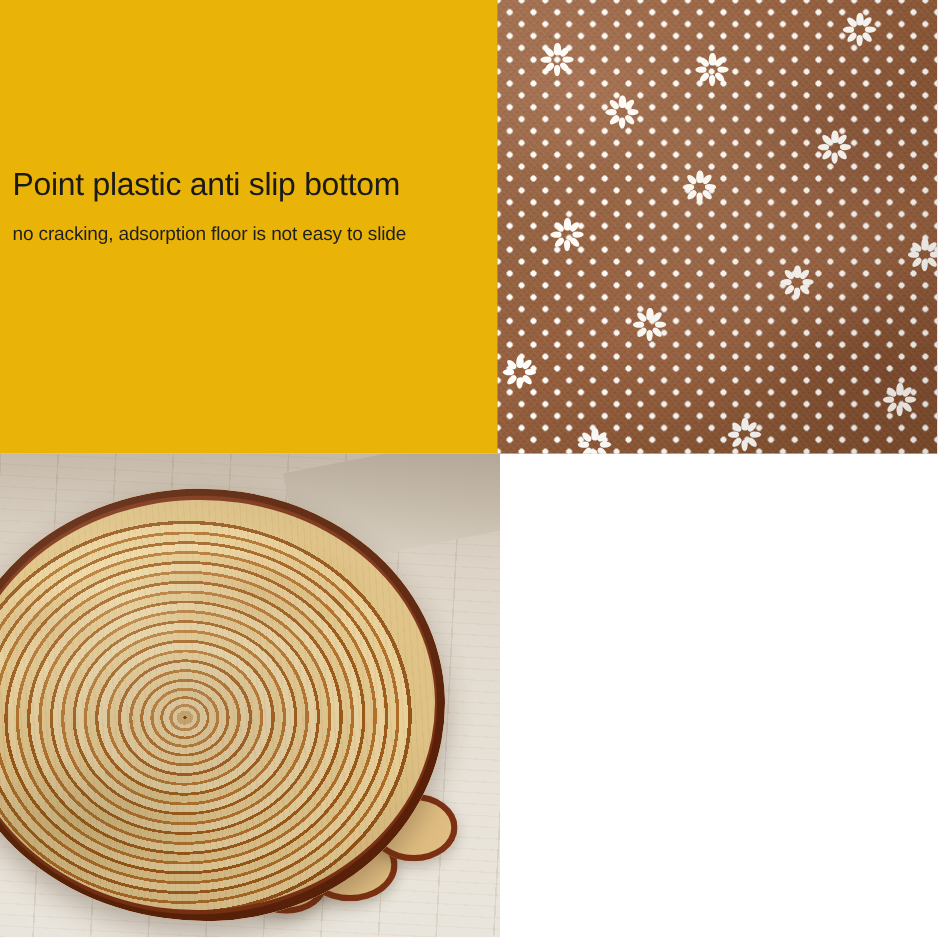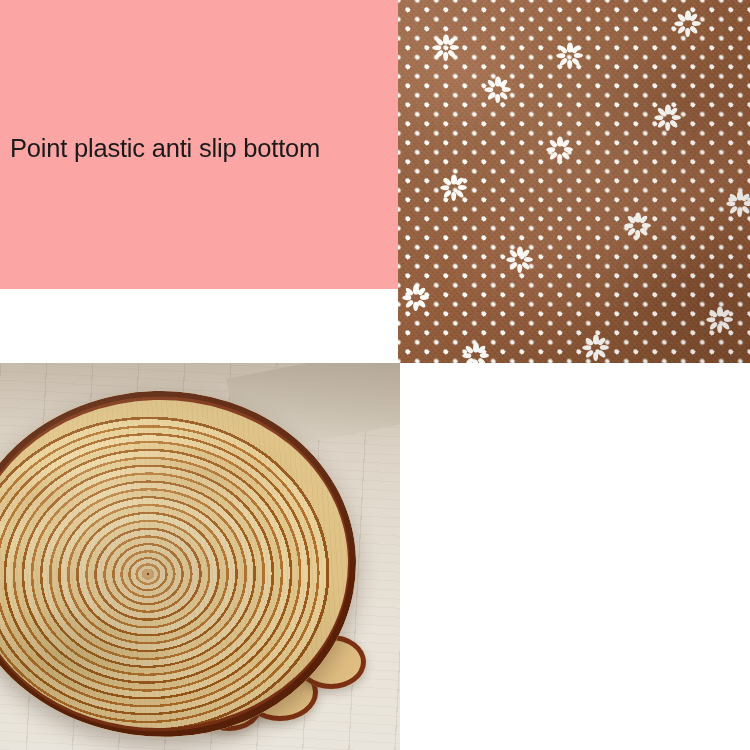--- a/index.html
+++ b/index.html
@@ -20,22 +20,22 @@
     height: 750px;
     background: #ffffff;
     overflow: hidden;
   }
 
   
   .panel { position: absolute; overflow: hidden; }
 
   
   #panel-top-left {
-    left: 0; top: 0; width: 400px; height: 289px;
-    background: #fca5a5;
+    left: 0; top: 0; width: 400px; height: 363px;
+    background: #eab308;
   }
   #panel-bottom-right {
     left: 400px; top: 363px; width: 350px; height: 387px;
     background: #ffffff;
   }
 
   .txt-heading {
     position: absolute;
     font-size: 25.5px;
     font-weight: 400;
@@ -249,20 +249,21 @@
   #lobe-c { left: 196px; top: 318px; width: 66px; height: 50px; }
 </style>
 </head>
 <body>
 
 <div id="page">
 
   <div class="panel" id="panel-top-left">
     <div class="txt-heading" id="heading-1">Point plastic anti slip bottom</div>
     <div class="txt-body" id="body-1">
+      <div>no cracking, adsorption floor is not easy to slide</div>
     </div>
   </div>
 
   <div class="panel" id="panel-fabric">
     <div id="fabric-weave"></div>
     <div id="fabric-dots"></div>
     <div id="fabric-daisies">
         <div class="daisy" style="left: 36px; top: 36px; width: 24px; height: 24px;">
           <span></span>
           <span></span>

